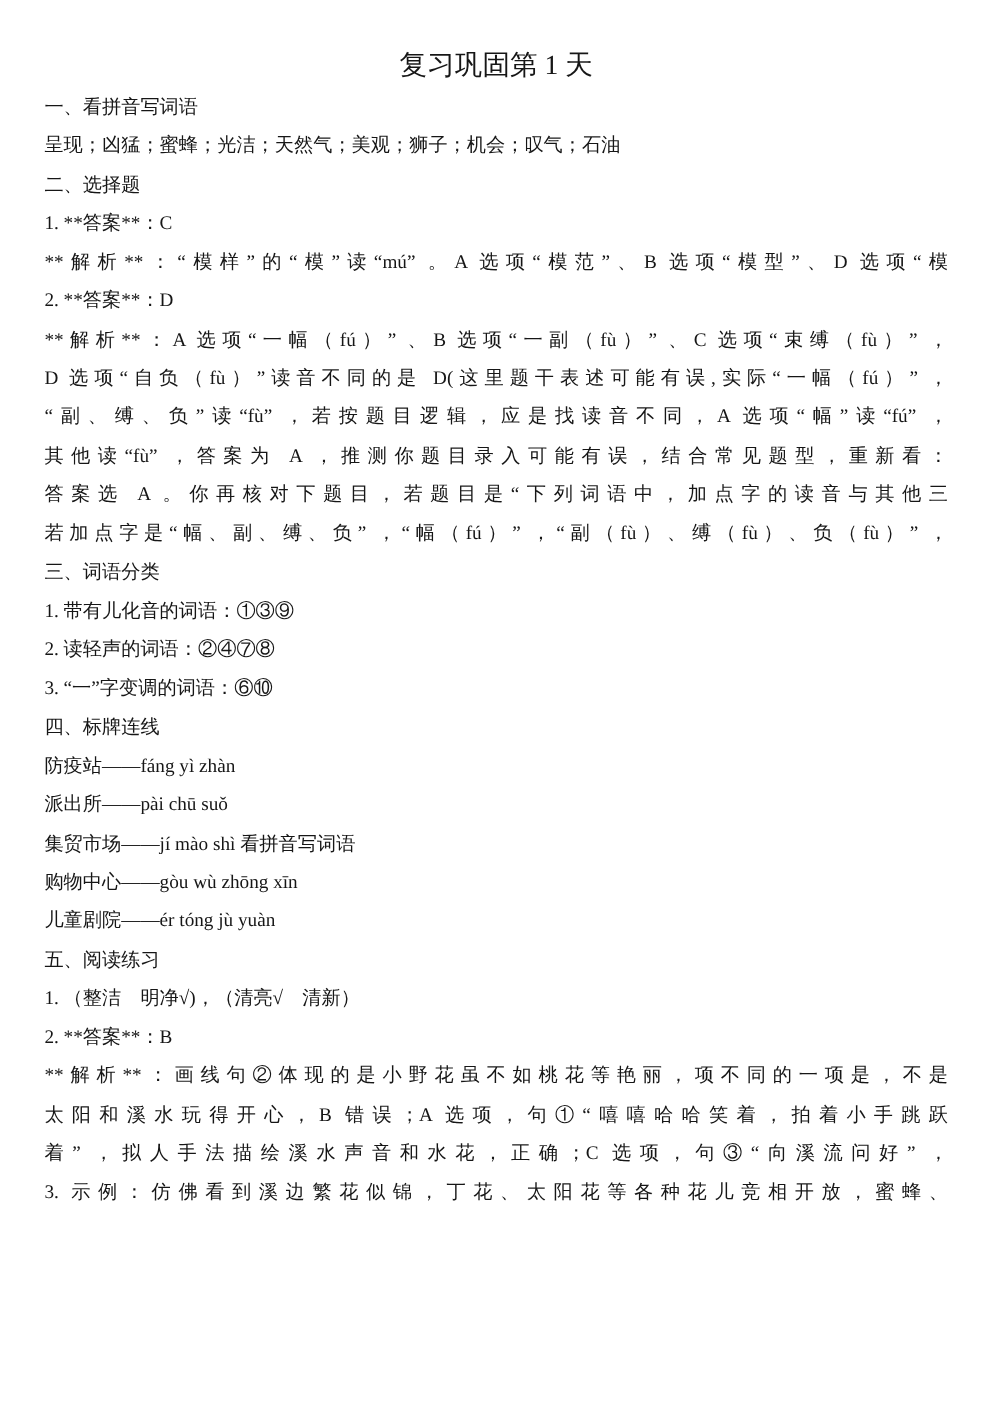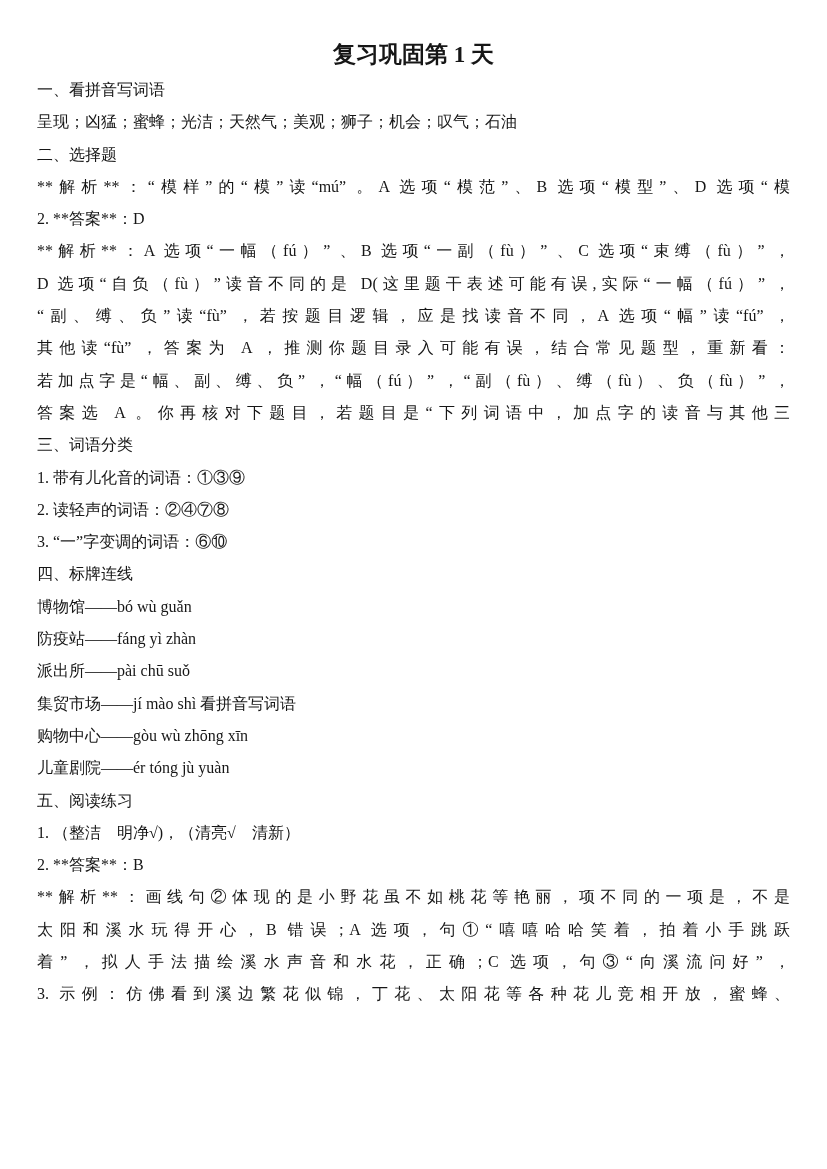--- a/index.html
+++ b/index.html
@@ -13,21 +13,21 @@
   }
   .page {
     box-sizing: border-box;
     width: 827px;
     height: 1169px;
     padding: 40px 37px 0 37px;
     background: #ffffff;
   }
   .doc-title {
     font-size: 23px;
-    font-weight: bold;
+    font-weight: normal;
     text-align: center;
     line-height: 30px;
     white-space: pre-wrap;
   }
   .doc-body {
     margin-top: 4px;
     font-size: 16px;
     line-height: 32.3px;
   }
   .line {
@@ -41,34 +41,34 @@
 </style>
 </head>
 <body>
 
 <div class="page">
   <div class="doc-title">复习巩固第 1 天</div>
   <div class="doc-body">
       <div class="line">一、看拼音写词语</div>
       <div class="line">呈现；凶猛；蜜蜂；光洁；天然气；美观；狮子；机会；叹气；石油</div>
       <div class="line">二、选择题</div>
+      <div class="line">1. **答案**：C</div>
       <div class="line j">**解析**：“模样”的“模”读“mú” 。A 选项“模范”、B 选项“模型”、D 选项“模</div>
       <div class="line">2. **答案**：D</div>
       <div class="line j">**解析**：A 选项“一幅（fú）” 、B 选项“一副（fù）” 、C 选项“束缚（fù）” ，</div>
       <div class="line j">D 选项“自负（fù）”读音不同的是 D(这里题干表述可能有误,实际“一幅（fú）” ，</div>
       <div class="line j">“副、缚、负”读“fù” ，若按题目逻辑，应是找读音不同，A 选项“幅”读“fú” ，</div>
       <div class="line j">其他读“fù” ，答案为 A ，推测你题目录入可能有误，结合常见题型，重新看：</div>
+      <div class="line j">答案选 A 。你再核对下题目，若题目是“下列词语中，加点字的读音与其他三</div>
       <div class="line j">若加点字是“幅、副、缚、负” ，“幅（fú）” ，“副（fù）、缚（fù）、负（fù）” ，</div>
-      <div class="line j">答案选 A 。你再核对下题目，若题目是“下列词语中，加点字的读音与其他三</div>
       <div class="line">三、词语分类</div>
       <div class="line">1. 带有儿化音的词语：①③⑨</div>
       <div class="line">2. 读轻声的词语：②④⑦⑧</div>
       <div class="line">3. “一”字变调的词语：⑥⑩</div>
       <div class="line">四、标牌连线</div>
-      <div class="line">博物馆——bó wù guǎn</div>
       <div class="line">防疫站——fáng yì zhàn</div>
       <div class="line">派出所——pài chū suǒ</div>
       <div class="line">集贸市场——jí mào shì 看拼音写词语</div>
       <div class="line">购物中心——gòu wù zhōng xīn</div>
       <div class="line">儿童剧院——ér tóng jù yuàn</div>
       <div class="line">五、阅读练习</div>
       <div class="line">1. （整洁　明净√)，（清亮√　清新）</div>
       <div class="line">2. **答案**：B</div>
       <div class="line j">**解析**：画线句②体现的是小野花虽不如桃花等艳丽，项不同的一项是，不是</div>
       <div class="line j">太阳和溪水玩得开心，B 错误；A 选项，句①“嘻嘻哈哈笑着，拍着小手跳跃</div>

